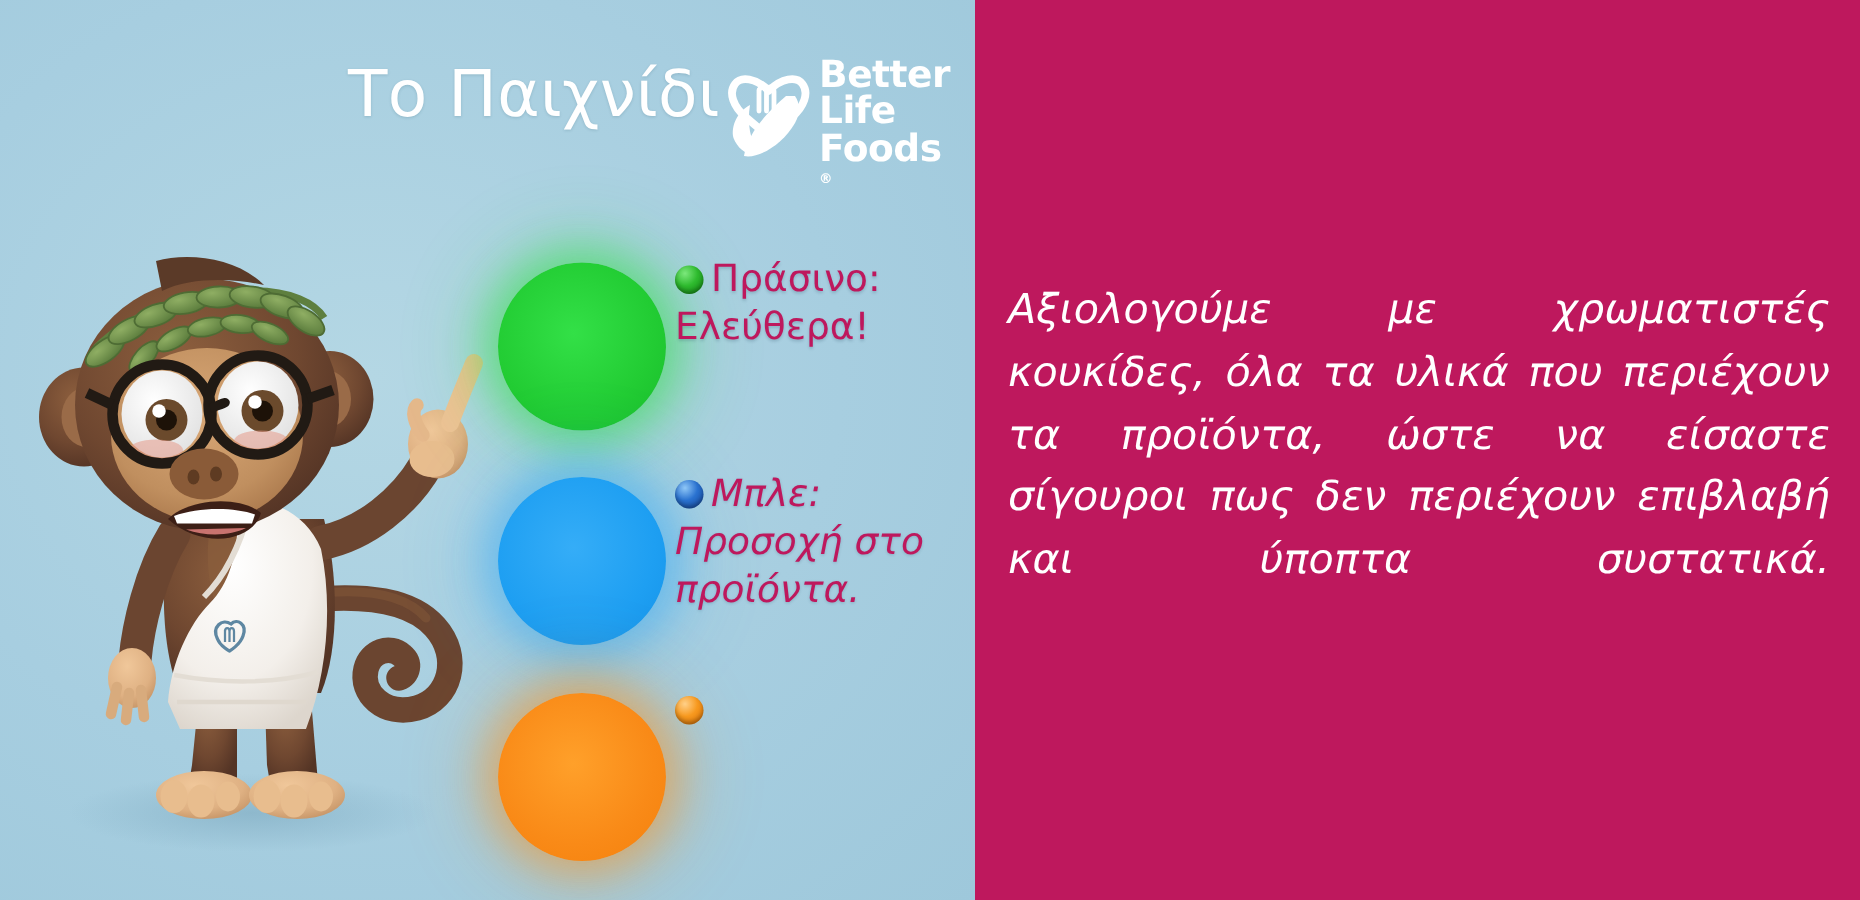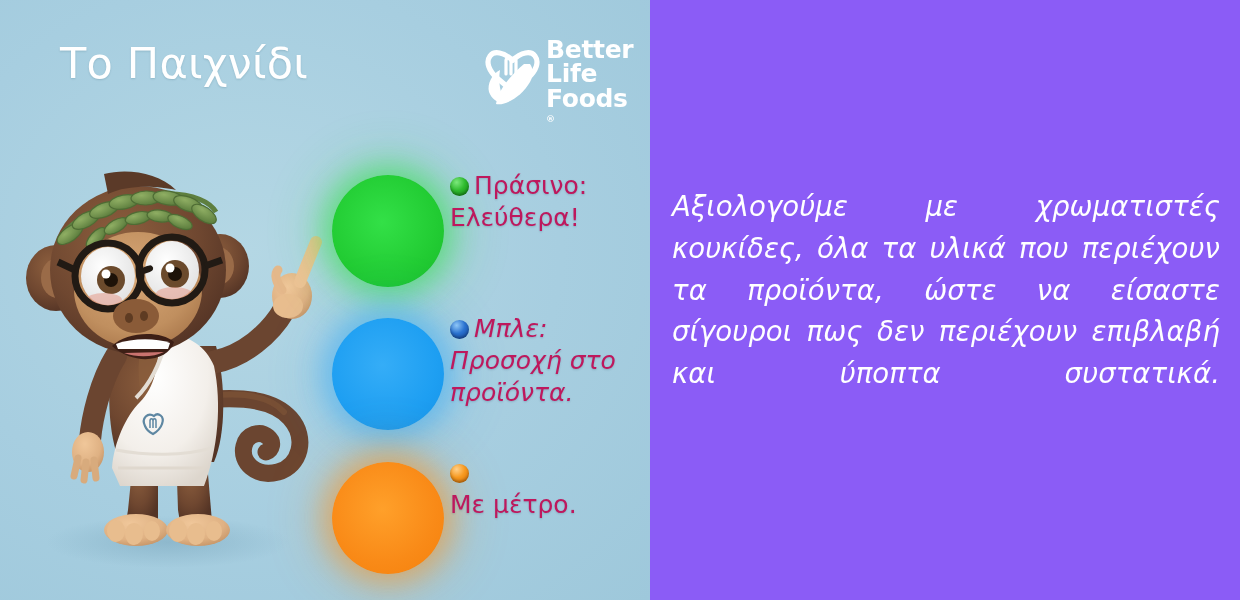--- a/index.html
+++ b/index.html
@@ -19,29 +19,29 @@
   .left-panel {
     position: absolute;
     left: 0; top: 0;
     width: 650px; height: 600px;
     background: radial-gradient(ellipse at 38% 42%, #b4d7e4 0%, #a7cee0 55%, #9ec8db 100%);
   }
   .right-panel {
     position: absolute;
     left: 650px; top: 0;
     width: 590px; height: 600px;
-    background: #8b5cf6;
+    background: #be185d;
   }
 
   
   .title {
     position: absolute;
     left: 60px; top: 36px;
     width: 420px;
-    text-align: left;
+    text-align: right;
     color: #ffffff;
     font-size: 43px;
     font-weight: 400;
     line-height: 1.28;
     letter-spacing: 0.2px;
     text-shadow: 0 1px 2px rgba(30,70,90,0.18);
   }
   .title-line { display: block; white-space: nowrap; }
 
   
@@ -348,21 +348,20 @@
       <div class="row-text">
         <div class="lead-line"><span class="mini-dot blue"></span><span>Μπλε:</span></div>
         <div>Προσοχή στο προϊόντα.</div>
       </div>
     </div>
 
     <div class="row r2">
       <div class="big-dot orange"></div>
       <div class="row-text">
         <div class="lead-line"><span class="mini-dot orange"></span></div>
-        <div>Με μέτρο.</div>
       </div>
     </div>
 
   </div>
 
   <div class="right-panel">
     <div class="rp-text">Αξιολογούμε με χρωματιστές κουκίδες, όλα τα υλικά που περιέχουν τα προϊόντα, ώστε να είσαστε σίγουροι πως δεν περιέχουν επιβλαβή και ύποπτα συστατικά.</div>
   </div>
 
 </div>

